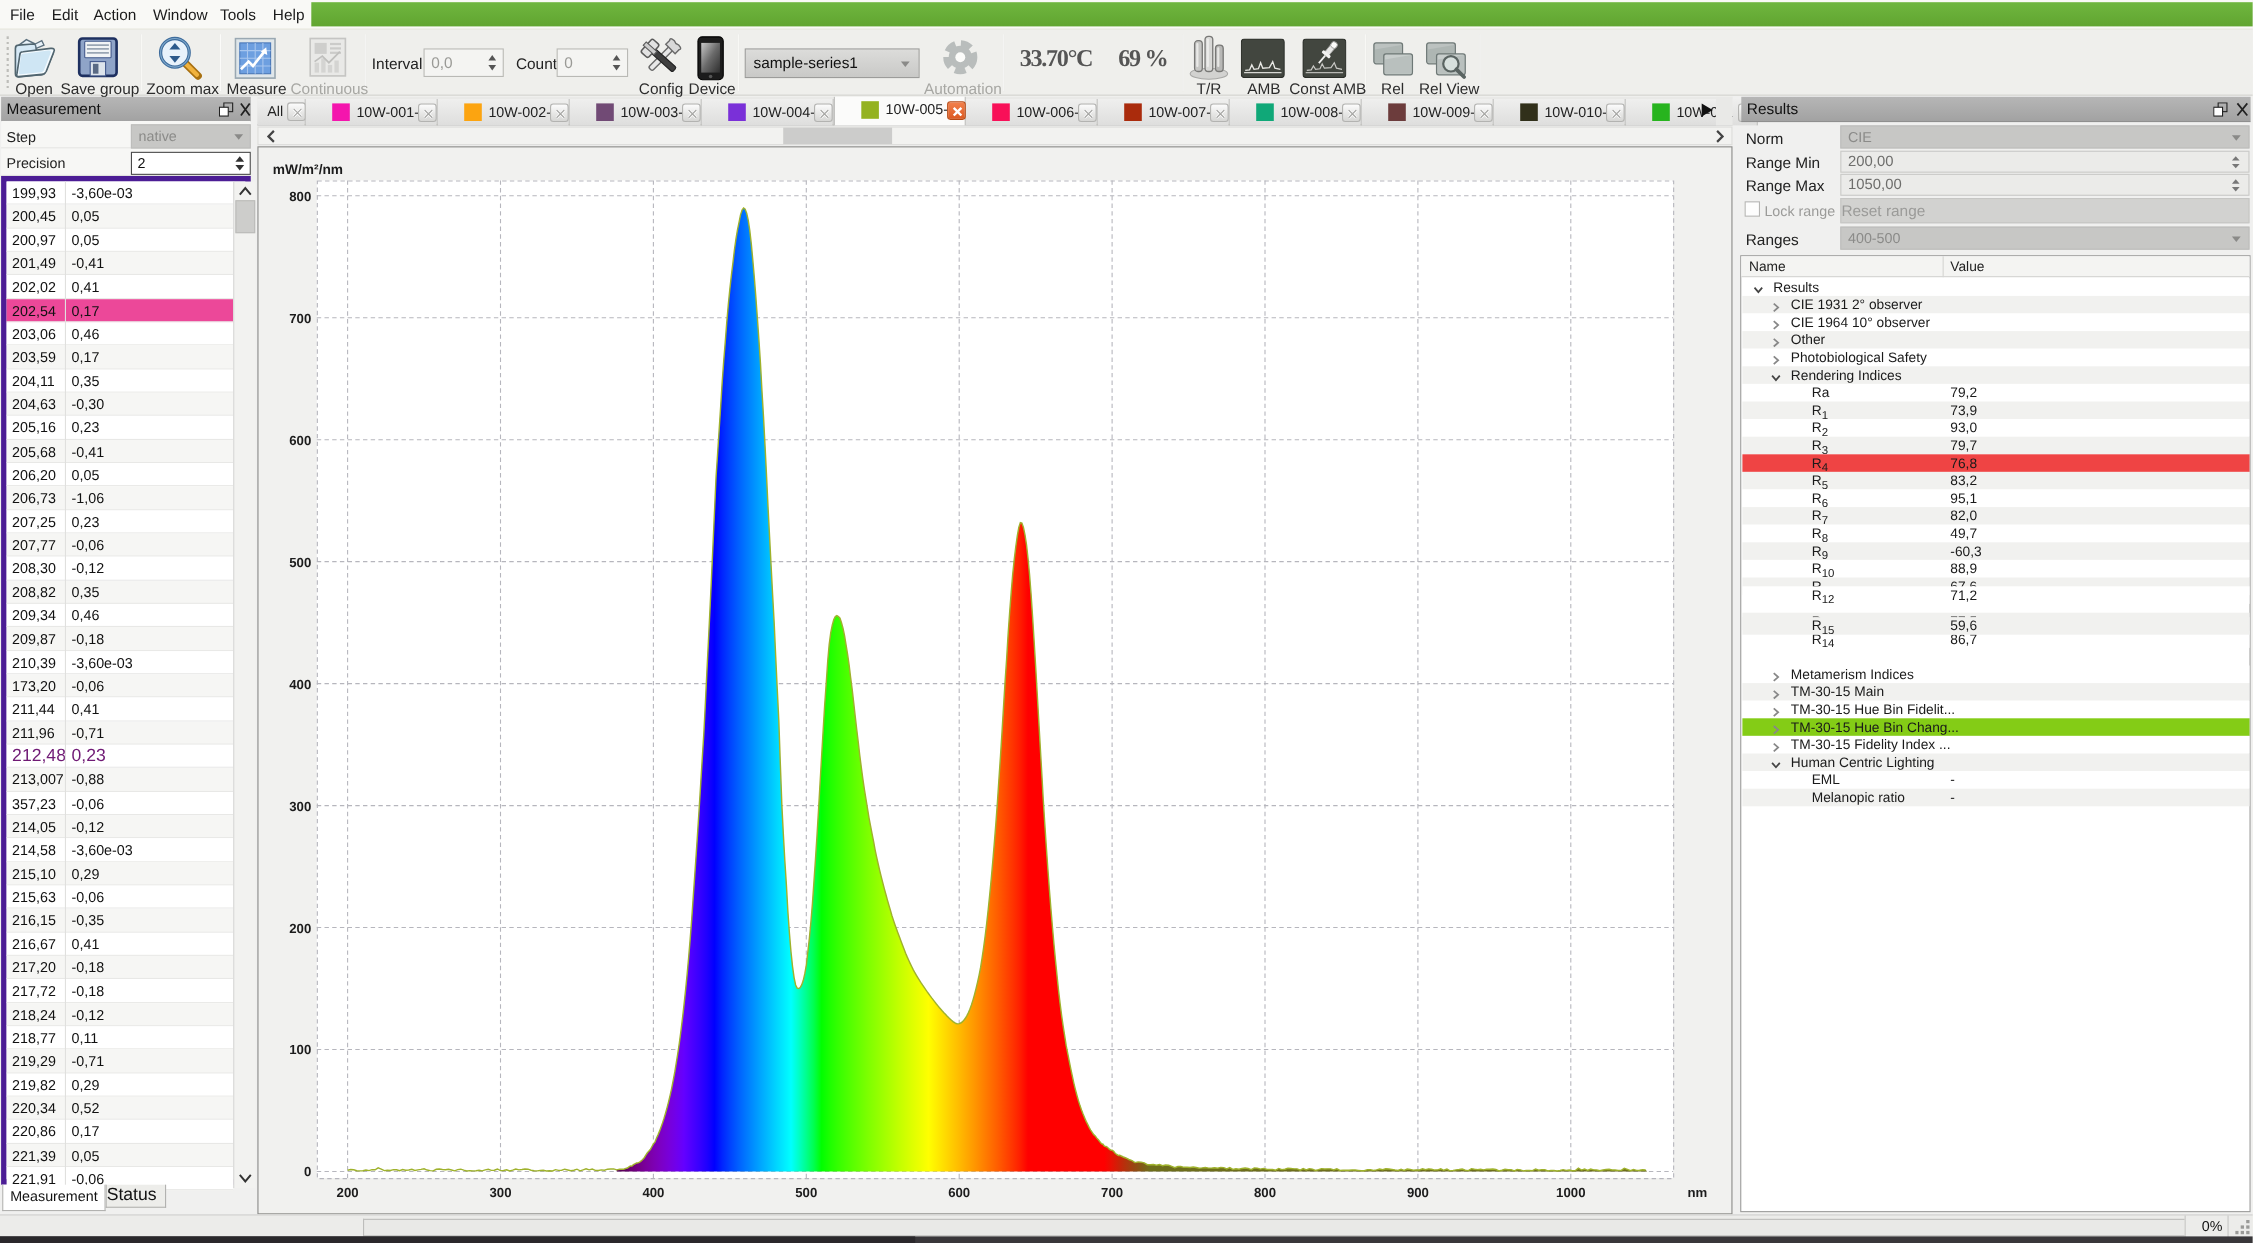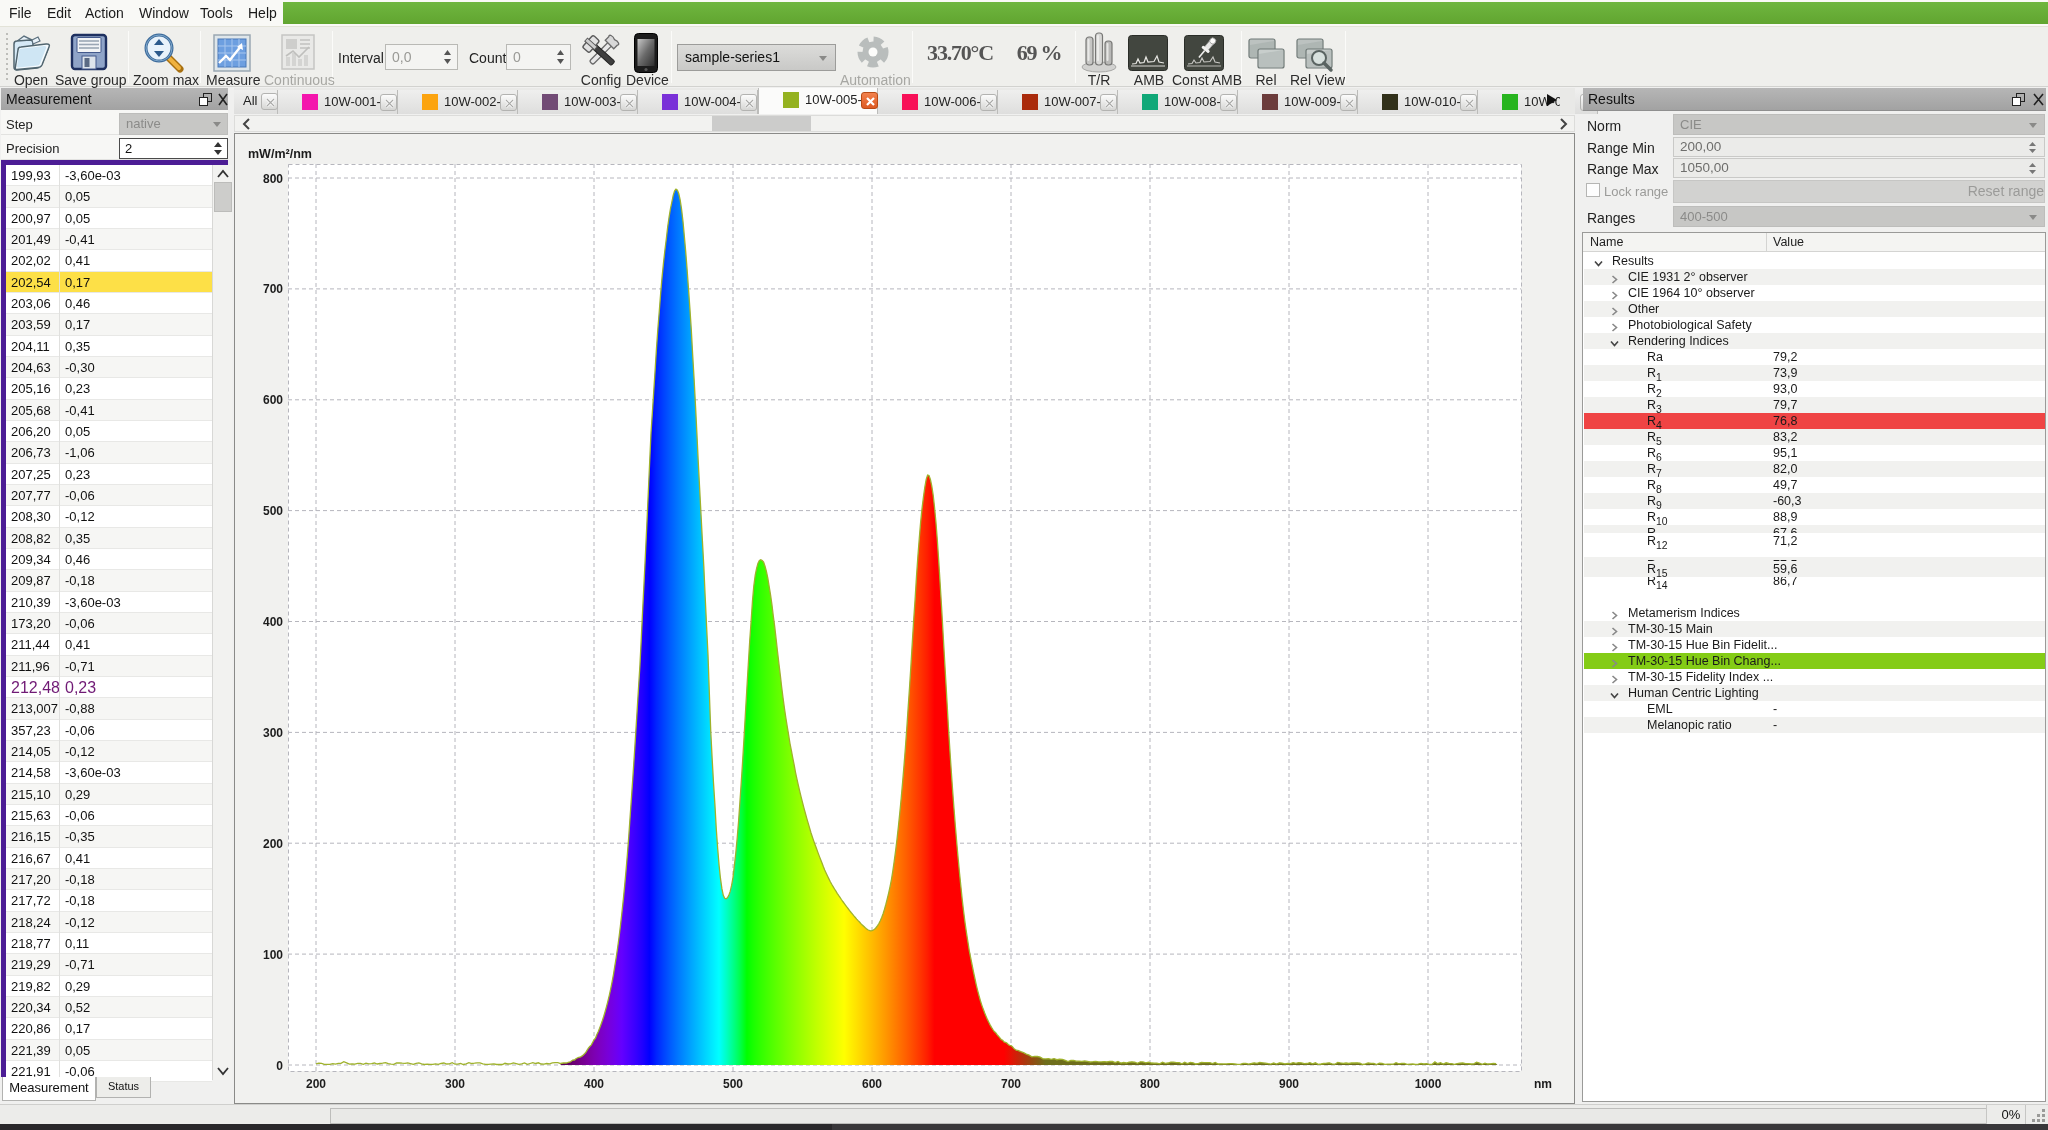--- a/index.html
+++ b/index.html
@@ -248,21 +248,21 @@
         <span style="position:absolute;left:59px">0,05</span>
       </div>
       <div style="position:absolute;left:0;top:64.0px;width:206px;height:21.33px;background:#f6f6f4;border-bottom:1px solid #e8e8e6;font-size:13px;color:#111;line-height:21.3px">
         <span style="position:absolute;left:5px">201,49</span>
         <span style="position:absolute;left:59px">-0,41</span>
       </div>
       <div style="position:absolute;left:0;top:85.3px;width:206px;height:21.33px;background:#ffffff;border-bottom:1px solid #e8e8e6;font-size:13px;color:#111;line-height:21.3px">
         <span style="position:absolute;left:5px">202,02</span>
         <span style="position:absolute;left:59px">0,41</span>
       </div>
-      <div style="position:absolute;left:0;top:106.6px;width:206px;height:21.33px;background:#fde047;border-bottom:1px solid #e8e8e6;font-size:13px;color:#111;line-height:21.3px">
+      <div style="position:absolute;left:0;top:106.6px;width:206px;height:21.33px;background:#ec4899;border-bottom:1px solid #e8e8e6;font-size:13px;color:#111;line-height:21.3px">
         <span style="position:absolute;left:5px">202,54</span>
         <span style="position:absolute;left:59px">0,17</span>
       </div>
       <div style="position:absolute;left:0;top:128.0px;width:206px;height:21.33px;background:#ffffff;border-bottom:1px solid #e8e8e6;font-size:13px;color:#111;line-height:21.3px">
         <span style="position:absolute;left:5px">203,06</span>
         <span style="position:absolute;left:59px">0,46</span>
       </div>
       <div style="position:absolute;left:0;top:149.3px;width:206px;height:21.33px;background:#f6f6f4;border-bottom:1px solid #e8e8e6;font-size:13px;color:#111;line-height:21.3px">
         <span style="position:absolute;left:5px">203,59</span>
         <span style="position:absolute;left:59px">0,17</span>
@@ -413,21 +413,21 @@
           <path d="M1 8 L6 2 L11 8" stroke="#333" stroke-width="1.8" fill="none"></path>
         </svg>
         <div style="position:absolute;left:1px;top:17px;width:18px;height:30px;background:#cdcdcb;border:1px solid #bcbcba"></div>
         <svg style="position:absolute;left:4px;top:901px" width="12" height="10">
           <path d="M1 2 L6 8 L11 2" stroke="#333" stroke-width="1.8" fill="none"></path>
         </svg>
       </div>
     </div>
 
   <div style="position:absolute;left:2px;top:1077px;width:94px;height:24px;background:#fff;border:1px solid #b2b2b0;border-top:none;font-size:13px;color:#111;text-align:center;line-height:22px;z-index:3">Measurement</div>
-  <div style="position:absolute;left:96px;top:1077px;width:55px;height:21px;background:#ededea;border:1px solid #b2b2b0;border-top:none;font-size:11px;color:#111;text-align:center;line-height:19px;z-index:3">Status</div>
+  <div style="position:absolute;left:96px;top:1077px;width:55px;height:21px;background:#ededea;border:1px solid #b2b2b0;border-top:none;font-size:16px;color:#111;line-height:19px;z-index:3">Status</div>
 </div>
 
 <div id="center">
   <div style="position:absolute;left:234px;top:88px;width:1341px;height:26px;background:#e9e9e7;border-bottom:1px solid #a8a8a6"></div>
     <div class="dtab" style="left:234px;width:44px">
       <span style="position:absolute;left:9px;top:3px">All</span>
       <span class="closebox" style="left:27px;top:3px">
         <svg width="13" height="13">
           <path d="M3 3 L10 10 M10 3 L3 10" stroke="#fff" stroke-width="2.6"></path>
           <path d="M3 3 L10 10 M10 3 L3 10" stroke="#a9a9a7" stroke-width="1.2"></path>
@@ -701,21 +701,21 @@
       </span></div>
   <div class="prow-label" style="left:1587px;top:161px;font-size:14px">Range Max</div>
   <div style="position:absolute;left:1673px;top:158px;width:372px;height:20px;background:#ebebe9;border:1px solid #c9c9c7;font-size:13.5px;color:#6e6e6c;line-height:18px;padding-left:6px">1050,00<span class="spinner" style="top:2px;right:3px">
         <svg width="13" height="15">
           <path d="M3 6 L6.5 2 L10 6 Z" fill="#777"></path>
           <path d="M3 9 L6.5 13 L10 9 Z" fill="#777"></path>
         </svg>
       </span></div>
   <div style="position:absolute;left:1586px;top:183px;width:14px;height:14px;background:#fdfdfd;border:1px solid #b5b5b3"></div>
   <div class="prow-label" style="left:1604px;top:184px;font-size:13px;color:#9b9b99">Lock range</div>
-  <div style="position:absolute;left:1673px;top:180px;width:372px;height:23px;background:#d2d2d0;border:1px solid #c6c6c4;font-size:14px;color:#9b9b99;text-align:right;line-height:21px">Reset range</div>
+  <div style="position:absolute;left:1673px;top:180px;width:372px;height:23px;background:#d2d2d0;border:1px solid #c6c6c4;font-size:14px;color:#9b9b99;text-align:left;line-height:21px">Reset range</div>
   <div class="prow-label" style="left:1587px;top:210px;font-size:14px">Ranges</div>
   <div class="combo-dis" style="left:1673px;top:206px;width:372px;height:21px;line-height:19px;padding-left:6px">400-500<div class="tri-d" style="right:7px;top:8px"></div></div>
   <div id="treepanel" style="position:absolute;left:1582px;top:232px;width:464px;height:870px;background:#fff;border:1px solid #9a9a98"></div>
   <div style="position:absolute;left:1583px;top:233px;width:462px;height:19px;background:#f4f4f2;border-bottom:1px solid #d4d4d2;font-size:12.5px;color:#222">
       <span style="position:absolute;left:7px;top:2px">Name</span>
       <span style="position:absolute;left:190px;top:2px">Value</span>
       <span style="position:absolute;left:183px;top:0;width:1px;height:19px;background:#d4d4d2"></span>
     </div>
     <div class="trow" style="top:253px;background:#ffffff">
       <span class="arr" style="left:10px"><svg width="9" height="9">

